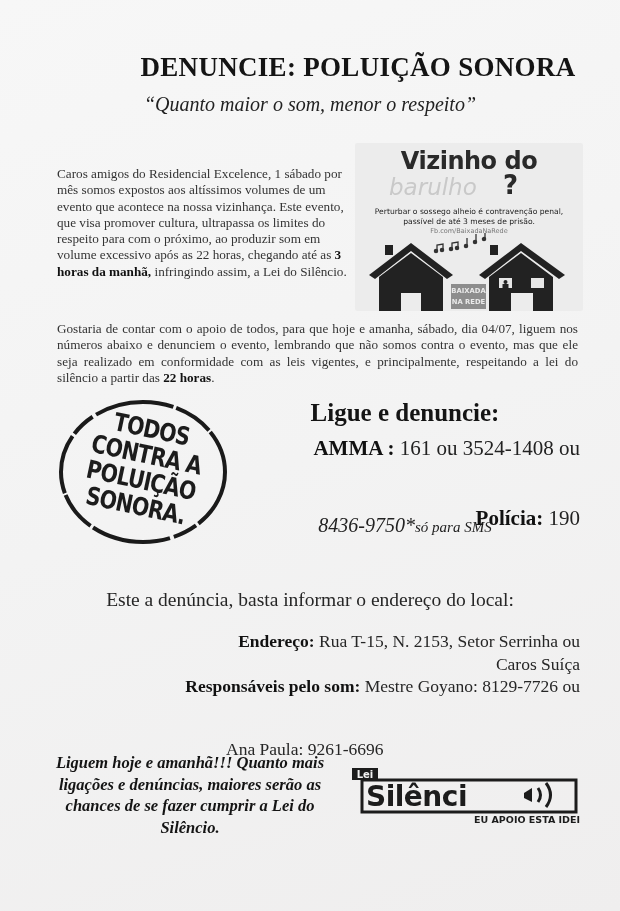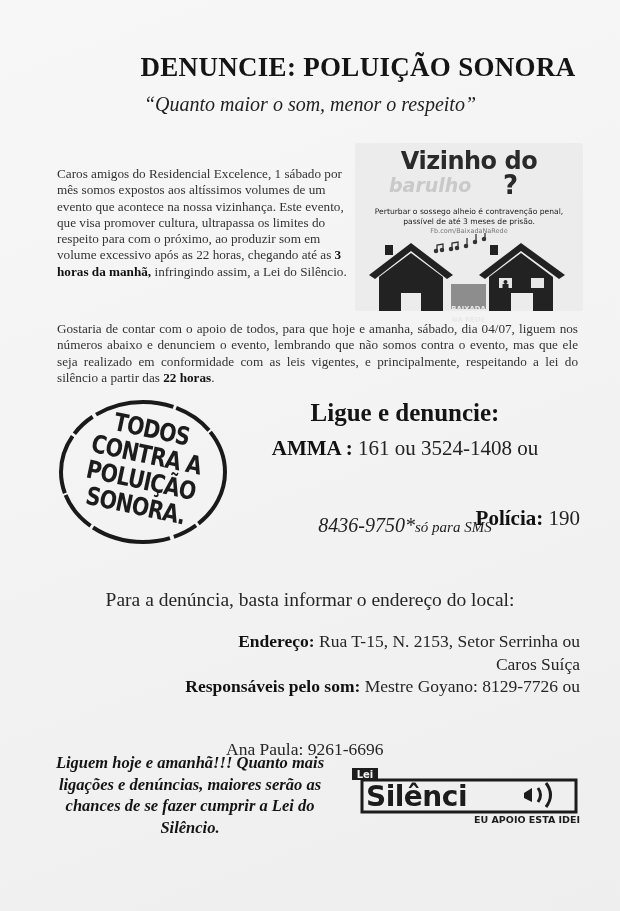--- a/index.html
+++ b/index.html
@@ -26,54 +26,54 @@
     left: 355px; top: 143px; width: 228px; height: 168px;
     background: #ececec; border-radius: 2px;
   }
   .viz-title {
     position: absolute; left: 0; width: 228px; top: 4px; text-align: center;
     font-family: "DejaVu Sans", sans-serif; font-weight: bold; font-size: 24px;
     color: #2a2a2a; letter-spacing: -0.5px;
   }
   .viz-barulho {
     position: absolute; left: 34px; top: 31px;
-    font-family: "DejaVu Sans", sans-serif; font-weight: bold; font-style: italic;
-    font-size: 19px; color: #c9c9c9;
+    font-family: "DejaVu Sans", sans-serif; font-weight: normal; font-style: italic;
+    font-size: 23px; color: #c9c9c9;
   }
   .viz-q {
     position: absolute; left: 148px; top: 27px;
     font-family: "DejaVu Sans", sans-serif; font-weight: bold; font-size: 26px; color: #2a2a2a;
   }
   .viz-warning {
     position: absolute; left: 0; width: 228px; top: 64px; text-align: center;
     font-family: "DejaVu Sans", sans-serif; font-size: 7.6px; line-height: 10px; color: #222;
   }
   .viz-fb {
     position: absolute; left: 0; width: 228px; top: 84px; text-align: center;
     font-family: "DejaVu Sans", sans-serif; font-size: 6.5px; color: #777;
   }
   .viz-houses { position: absolute; left: 0; top: 90px; }
   .viz-badge {
     position: absolute; left: 96px; top: 141px; width: 35px; height: 25px;
     background: #8d8d8d; color: #e9e9e9; text-align: center;
     font-family: "DejaVu Sans", sans-serif; font-weight: bold; font-size: 6.8px; line-height: 11px;
-    padding-top: 20px; box-sizing: border-box;
+    padding-top: 2px; box-sizing: border-box;
   }
   .appeal {
     left: 57px; top: 321px; width: 521px;
     font-size: 13.2px; line-height: 16.3px; color: #333; text-align: justify;
   }
   .appeal b { color: #111; }
   .stamp { left: 55px; top: 397px; }
   .call-head {
     left: 230px; width: 350px; top: 399px; text-align: center;
     font-weight: bold; font-size: 25px; color: #141414;
   }
   .amma {
-    left: 230px; width: 350px; top: 436px; text-align: center;
+    left: 230px; width: 350px; top: 436px; text-align: right;
     font-size: 21px; color: #222;
   }
   .amma b { color: #111; }
   .sms {
     left: 230px; width: 350px; top: 466px; text-align: center;
     font-size: 20px; font-style: italic; color: #222; margin-top: 48px;
   }
   .sms .small { font-size: 15px; }
   .policia {
     left: 230px; width: 350px; top: 506px; text-align: right;
@@ -160,21 +160,21 @@
     <text x="88" y="92" font-size="25" transform="scale(0.82 1) translate(19 0)">POLUIÇÃO</text>
     <text x="88" y="118" font-size="25" transform="scale(0.82 1) translate(19 0)">SONORA.</text>
   </g>
 </svg>
 
 <div class="abs call-head">Ligue e denuncie:</div>
 <div class="abs amma"><b>AMMA :</b><span> 161 ou 3524-1408 ou</span></div>
 <div class="abs sms"><span>8436-9750*</span><span class="small">só para SMS</span></div>
 <div class="abs policia"><b>Polícia:</b><span> 190</span></div>
 
-<div class="abs address-intro">Para a denúncia, basta informar o endereço do local:</div>
+<div class="abs address-intro">Este a denúncia, basta informar o endereço do local:</div>
 <div class="abs address-block">
   <div class="line"><b>Endereço:</b><span> Rua T-15, N. 2153, Setor Serrinha ou</span></div>
   <div class="line">Caros Suíça</div>
   <div class="line"><b>Responsáveis pelo som:</b><span> Mestre Goyano: 8129-7726 ou</span></div>
   <div class="pad-ana">Ana Paula: 9261-6696</div>
 </div>
 
 <div class="abs closing">Liguem hoje e amanhã!!! Quanto mais ligações e denúncias, maiores serão as chances de se fazer cumprir a Lei do Silêncio.</div>
 
 <svg class="abs lei-logo" width="232" height="62" viewBox="0 0 232 62">

